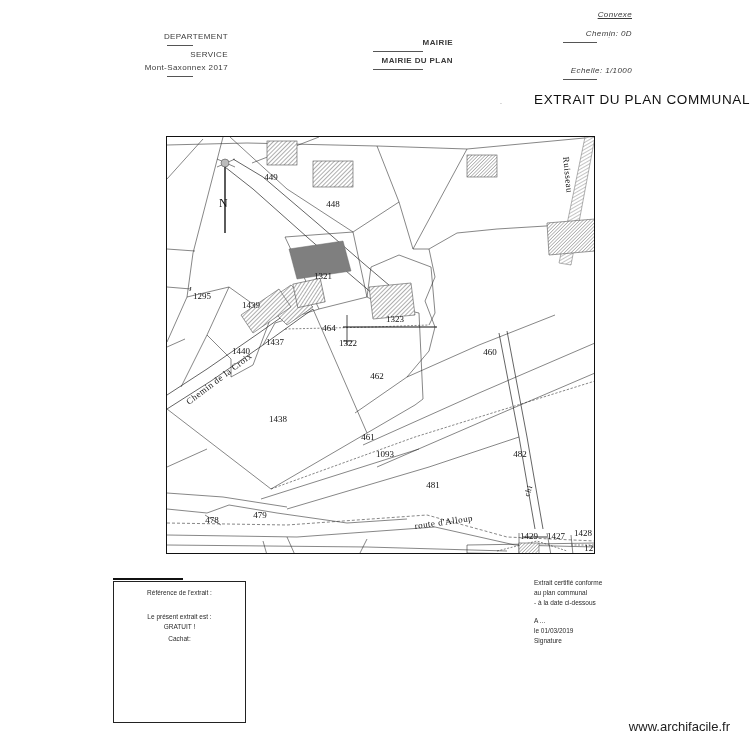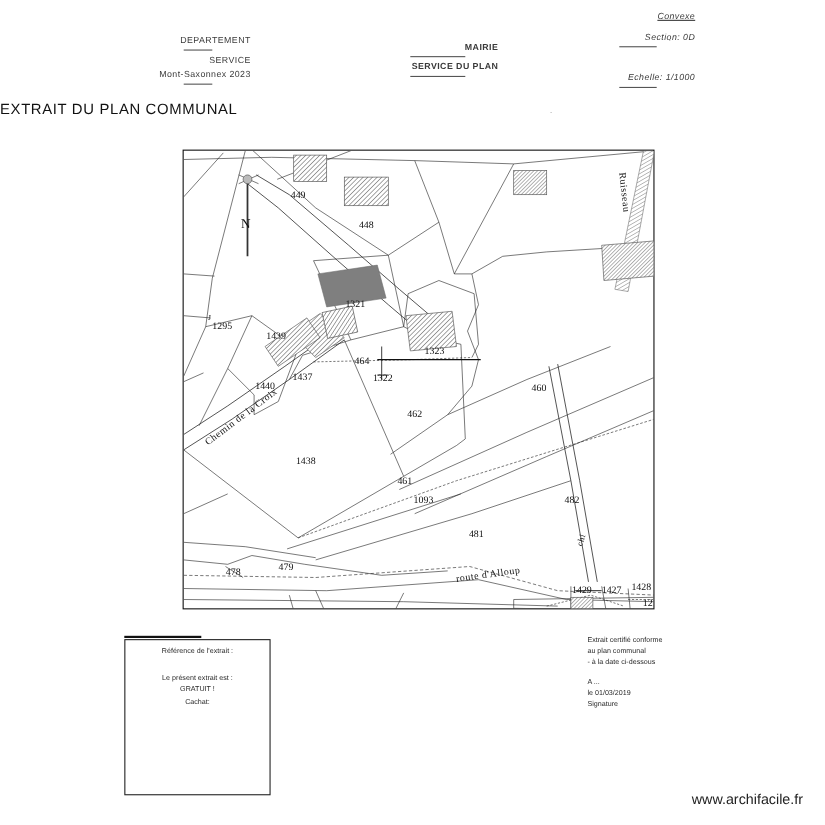--- a/index.html
+++ b/index.html
@@ -1,21 +1,21 @@
 <!DOCTYPE html>
 <html><head>
 <meta charset="utf-8">
 <style>
   html,body{margin:0;padding:0;background:#ffffff;}
   body{width:750px;height:750px;position:relative;overflow:hidden;
        font-family:"Liberation Sans",sans-serif;color:#1a1a1a;}
   .abs{position:absolute;}
   .hdr-col{position:absolute;text-align:right;font-size:8px;letter-spacing:.4px;color:#3a3a3a;}
   .rule{height:1px;background:#555;margin:4px auto;}
-  .title{position:absolute;left:0;right:0;top:92px;text-align:left;
+  .title{position:absolute;left:0;right:0;top:92px;text-align:right;
          font-size:13.5px;letter-spacing:.6px;color:#111;}
   .ital{font-style:italic;}
   
   #map-frame{position:absolute;left:166px;top:136px;width:429px;height:418px;
              border:1px solid #111;box-sizing:border-box;background:#fff;overflow:hidden;}
   #map-frame svg{display:block;}
   .plabel{font-family:"Liberation Serif",serif;font-size:8px;fill:#111;}
   .plabel.big{font-size:9px;}
   .roadlabel{font-family:"Liberation Serif",serif;font-size:9px;fill:#111;letter-spacing:.5px;}
   
@@ -24,34 +24,34 @@
   .wm{position:absolute;right:20px;bottom:16px;font-size:13px;color:#222;margin-top:17px;}
   .caret{position:absolute;font-size:7px;color:#777;}
 </style>
 </head>
 <body>
 
 <div class="hdr-col" style="left:132px;top:32px;width:96px;">
   <div>DEPARTEMENT</div>
   <div class="rule" style="width:26px;"></div>
   <div>SERVICE</div>
-  <div style="margin-top:4px;">Mont-Saxonnex 2023</div>
+  <div style="margin-top:4px;">Mont-Saxonnex 2017</div>
   <div class="rule" style="width:26px;"></div>
 </div>
 
 <div class="hdr-col" style="left:343px;top:38px;width:110px;font-weight:bold;">
   <div>MAIRIE</div>
   <div class="rule" style="width:50px;"></div>
-  <div>SERVICE DU PLAN</div>
+  <div>MAIRIE DU PLAN</div>
   <div class="rule" style="width:50px;"></div>
 </div>
 
 <div class="hdr-col" style="left:528px;top:10px;width:104px;">
   <div class="ital" style="text-decoration:underline;">Convexe</div>
-  <div class="ital" style="margin-top:10px;">Section: 0D</div>
+  <div class="ital" style="margin-top:10px;">Chemin: 0D</div>
   <div class="rule" style="width:34px;"></div>
   <div class="ital" style="margin-top:23px;">Echelle: 1/1000</div>
   <div class="rule" style="width:34px;"></div>
 </div>
 
 <div class="caret" style="left:608px;top:32px;">.</div>
 <div class="caret" style="left:500px;top:98px;">.</div>
 
 <div class="title">EXTRAIT DU PLAN COMMUNAL</div>
 

